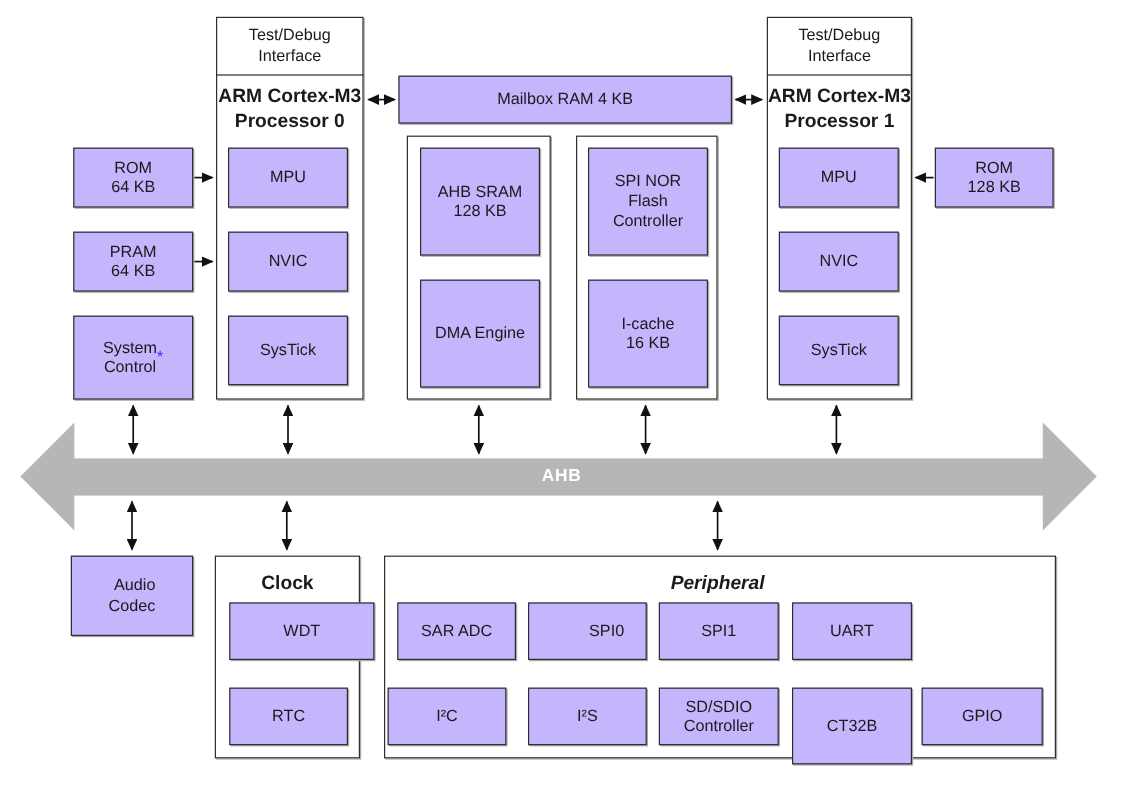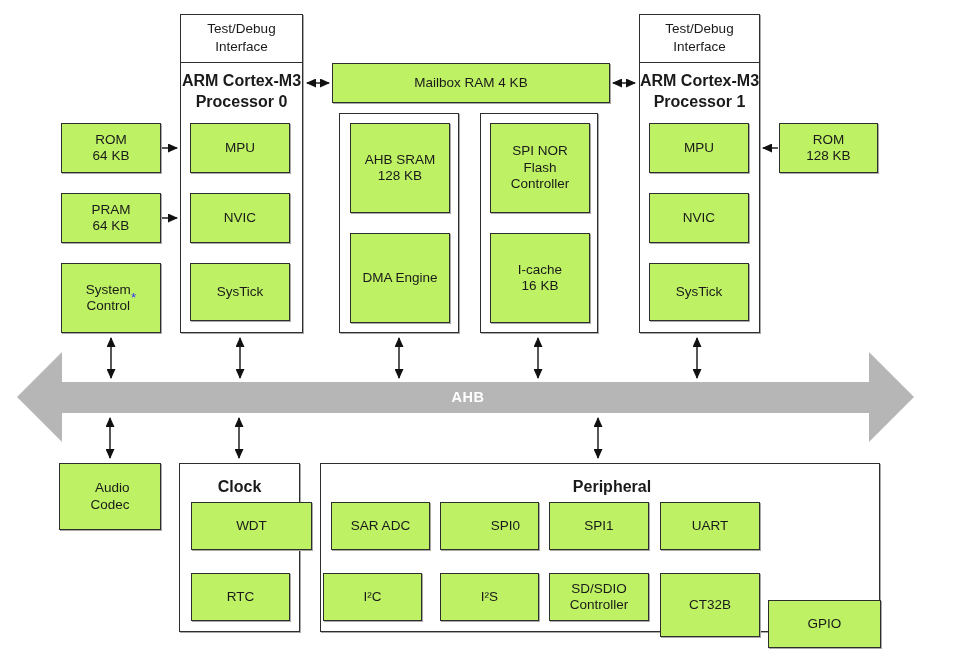--- a/index.html
+++ b/index.html
@@ -1,21 +1,21 @@
 <!DOCTYPE html>
 <html><head>
 <meta charset="utf-8">
 <style>
   html,body{margin:0;padding:0;background:#ffffff;}
   .canvas{
     position:relative;width:954px;height:654px;background:#ffffff;
     font-family:"Liberation Sans",sans-serif;color:#1a1a1a;overflow:hidden;
   }
   .box{
-    position:absolute;border:1px solid #2e2e2e;background:#bef264;
+    position:absolute;border:1px solid #2e2e2e;background:#c4b5fd;
     display:flex;align-items:center;justify-content:center;text-align:center;
     font-size:13.5px;line-height:1.22;white-space:pre-line;
     box-shadow:1px 1px 0 #a9a9a9;box-sizing:border-box;z-index:3;
   }
   .container{
     position:absolute;border:1px solid #2e2e2e;background:#ffffff;
     box-shadow:1px 1px 0 #a9a9a9;box-sizing:border-box;z-index:2;
   }
   .ctitle{
     position:absolute;font-weight:bold;font-size:16px;text-align:center;
@@ -91,31 +91,31 @@
 
   <div class="box" style="left:59px;top:463px;width:102px;height:67px;text-align:right;">Audio
 Codec</div>
 
   <div class="container" style="left:179px;top:463px;width:121px;height:169px;"></div>
   <div class="ctitle" style="left:179px;top:477px;width:121px;">Clock</div>
   <div class="box" style="left:191px;top:502px;width:121px;height:48px;">WDT</div>
   <div class="box" style="left:191px;top:573px;width:99px;height:48px;">RTC</div>
 
   <div class="container" style="left:320px;top:463px;width:560px;height:169px;"></div>
-  <div class="ctitle" style="left:332px;top:477px;width:560px;">Peripheral</div>
+  <div class="ctitle" style="left:318px;top:477px;width:560px;font-style:italic;">Peripheral</div>
   <div class="box" style="left:331px;top:502px;width:99px;height:48px;">SAR ADC</div>
   <div class="box" style="left:440px;top:502px;width:99px;height:48px;padding-left:32px;">SPI0</div>
   <div class="box" style="left:549px;top:502px;width:100px;height:48px;">SPI1</div>
   <div class="box" style="left:660px;top:502px;width:100px;height:48px;">UART</div>
   <div class="box" style="left:323px;top:573px;width:99px;height:48px;">I²C</div>
   <div class="box" style="left:440px;top:573px;width:99px;height:48px;">I²S</div>
   <div class="box" style="left:549px;top:573px;width:100px;height:48px;">SD/SDIO
 Controller</div>
   <div class="box" style="left:660px;top:573px;width:100px;height:64px;">CT32B</div>
-  <div class="box" style="left:768px;top:573px;width:113px;height:48px;margin-top:27px;">GPIO</div>
+  <div class="box" style="left:768px;top:573px;width:101px;height:48px;">GPIO</div>
 
   <svg class="arrows" xmlns="http://www.w3.org/2000/svg">
     <defs>
       <marker id="ah" markerUnits="userSpaceOnUse" markerWidth="10" markerHeight="9" refX="9" refY="4.5" orient="auto-start-reverse">
         <path d="M0,0 L10,4.5 L0,9 z" fill="#111111"></path>
       </marker>
     </defs>
 
     <line x1="162" y1="148" x2="177" y2="148" stroke="#111" stroke-width="1.4" marker-end="url(#ah)"></line>
     <line x1="162" y1="218" x2="177" y2="218" stroke="#111" stroke-width="1.4" marker-end="url(#ah)"></line>

